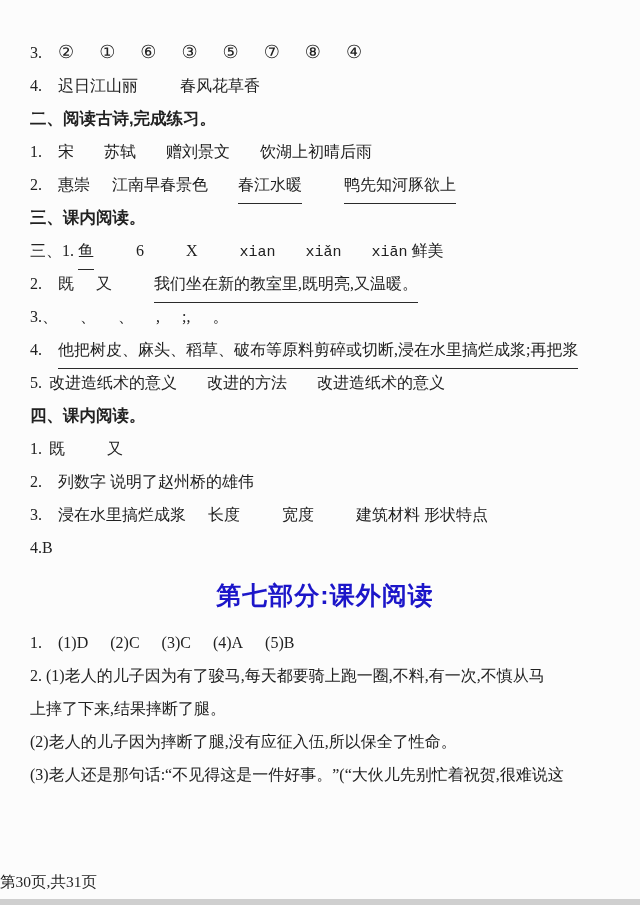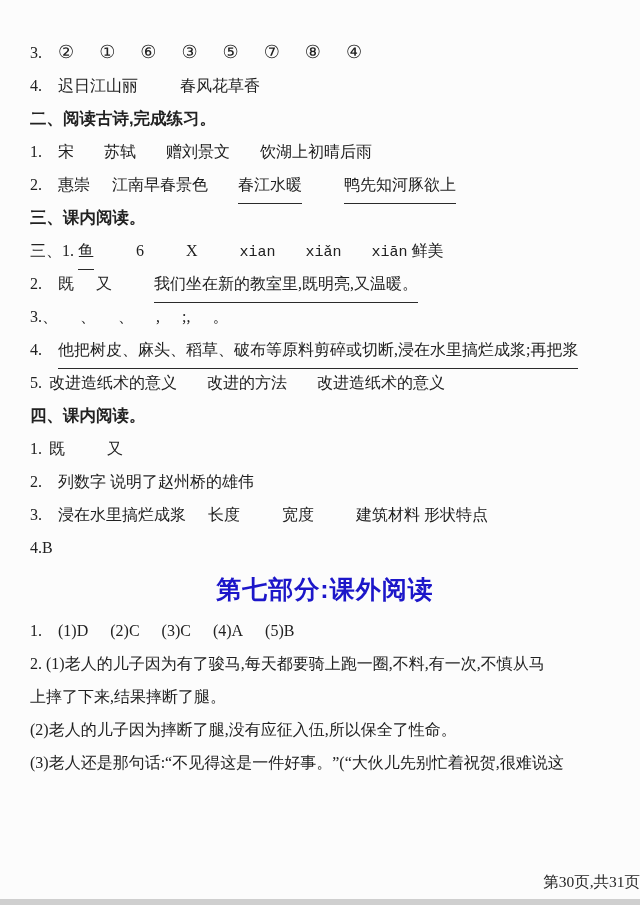--- a/index.html
+++ b/index.html
@@ -16,41 +16,41 @@
   .line {
     margin: 0; height: 33px; line-height: 33px;
     font-size: 16px; white-space: nowrap;
   }
   .h {
     font-weight: 700;
     font-family: "Liberation Sans", "DejaVu Sans", sans-serif;
     font-size: 16.5px;
   }
   .title {
-    margin: 6px; height: 38px; line-height: 38px;
+    margin: 12px; height: 38px; line-height: 38px;
     text-align: center;
     font-size: 25px; font-weight: 700;
     color: #1c16c9;
     font-family: "Liberation Sans", "DejaVu Sans", sans-serif;
     letter-spacing: 1px;
     white-space: nowrap;
   }
   .u { border-bottom: 1.5px solid #2a2a2a; padding-bottom: 10px; }
   .py { font-family: "Liberation Mono", "DejaVu Sans Mono", monospace; font-size: 15px; text-align: right; }
   .circ { font-size: 18px; }
   .g0 { margin-right: 3px; }
   .gn { margin-right: 12px; }
   .gs { margin-right: 18px; margin-top: 24px; }
   .gm { margin-right: 26px; }
   .gl { margin-right: 38px; }
   .gxl { }
   .gc { margin-right: 21px; }
   .footer {
     position: absolute; left: 0; right: 0; bottom: 12px;
-    text-align: right; font-size: 15.5px; color: #242424;
+    text-align: left; font-size: 15.5px; color: #242424;
     font-family: "Liberation Serif", "DejaVu Serif", serif;
   }
   .page-edge {
     position: absolute; left: 0; right: 0; bottom: 0; height: 6px;
     background: #cfcfcf;
   }
 </style>
 </head>
 <body>
 

